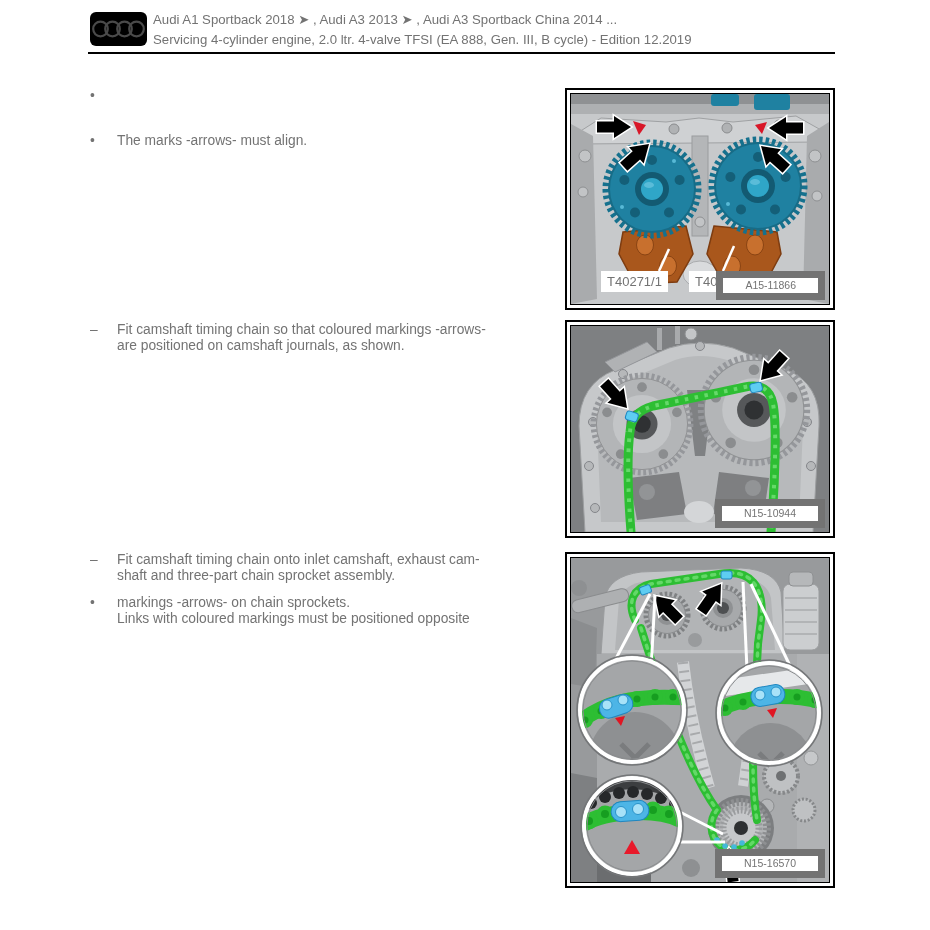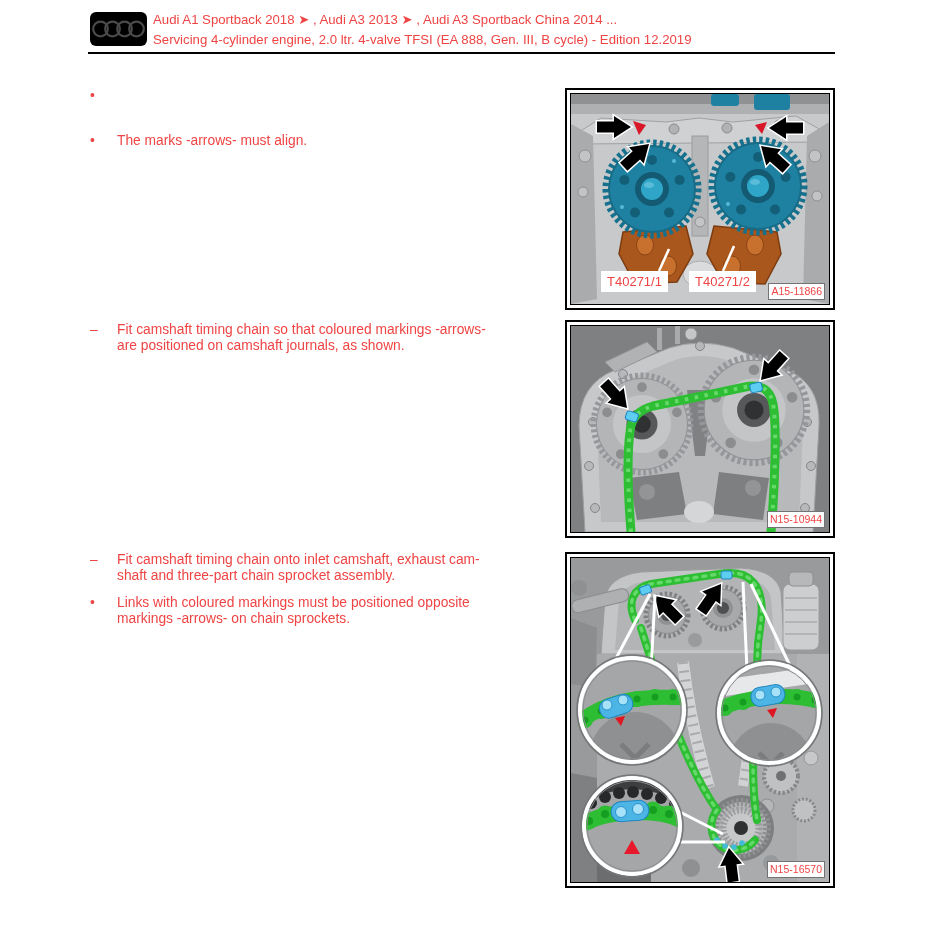--- a/index.html
+++ b/index.html
@@ -1,37 +1,37 @@
 <!DOCTYPE html>
 <html><head>
 <meta charset="utf-8">
 <style>
   html,body { margin:0; padding:0; background:#fff; }
   .page { position:relative; width:860px; height:930px; background:#ffffff;
-          font-family:"Liberation Sans", sans-serif; color:#ef4444; overflow:hidden; }
+          font-family:"Liberation Sans", sans-serif; color:#737373; overflow:hidden; }
 
   
   .logo { position:absolute; left:90px; top:12px; width:57px; height:34px;
           background:#000; border-radius:6px; }
   .hdr-text { position:absolute; left:153px; top:10px; font-size:13.2px; line-height:20px; white-space:nowrap; }
   .rule { position:absolute; left:88px; top:52px; width:747px; height:2px; background:#000; }
 
   
   .item { position:absolute; left:90px; display:flex; font-size:13.8px; line-height:15.5px; }
   .marker { width:27px; flex:none; }
   .itext div { white-space:nowrap; }
 
   
   .fig { position:absolute; left:565px; width:270px; box-sizing:border-box;
          border:2px solid #000; padding:3px; background:#fff; }
   .fig-inner { position:relative; width:100%; height:100%; box-sizing:border-box;
                border:1px solid #000; overflow:hidden; background:#c7c9cb; }
   .fig-inner svg { position:absolute; left:0; top:0; display:block; }
-  .idbox { position:absolute; right:4px; bottom:4px; background:#fff; border:1px solid #737373;
-           font-size:10.5px; line-height:15px; padding:0 2px; white-space:nowrap; }
+  .idbox { position:absolute; right:4px; bottom:4px; background:#fff; border:7px solid #737373;
+           font-size:10.5px; line-height:15px; padding:0 22px; white-space:nowrap; }
   .toollabel { position:absolute; background:#fff; font-size:13px; line-height:21px;
                padding:0 6px; white-space:nowrap; }
 </style>
 </head>
 <body>
 
 <div class="page">
 
   <div class="logo">
     <svg width="57" height="34" viewBox="0 0 57 34">
@@ -206,22 +206,22 @@
   <div class="item" style="top:552px">
     <span class="marker">–</span>
     <span class="itext">
       <div>Fit camshaft timing chain onto inlet camshaft, exhaust cam-</div>
       <div>shaft and three-part chain sprocket assembly.</div>
     </span>
   </div>
   <div class="item" style="top:595px">
     <span class="marker">•</span>
     <span class="itext">
+      <div>markings -arrows- on chain sprockets.</div>
       <div>Links with coloured markings must be positioned opposite</div>
-      <div>markings -arrows- on chain sprockets.</div>
     </span>
   </div>
 
   <div class="fig" style="top:552px;height:336px">
     <div class="fig-inner">
       <svg width="258" height="324" viewBox="0 0 258 324">
         <defs>
           <polygon id="f3a" points="-34,-5.5 -17,-5.5 -17,-11 0,0 -17,11 -17,5.5 -34,5.5" fill="#000" stroke="#fff" stroke-width="3" paint-order="stroke"></polygon>
           <g id="f3gear">
             <circle r="21" fill="none" stroke="#7f8183" stroke-width="5" stroke-dasharray="2.6 2.2"></circle>

